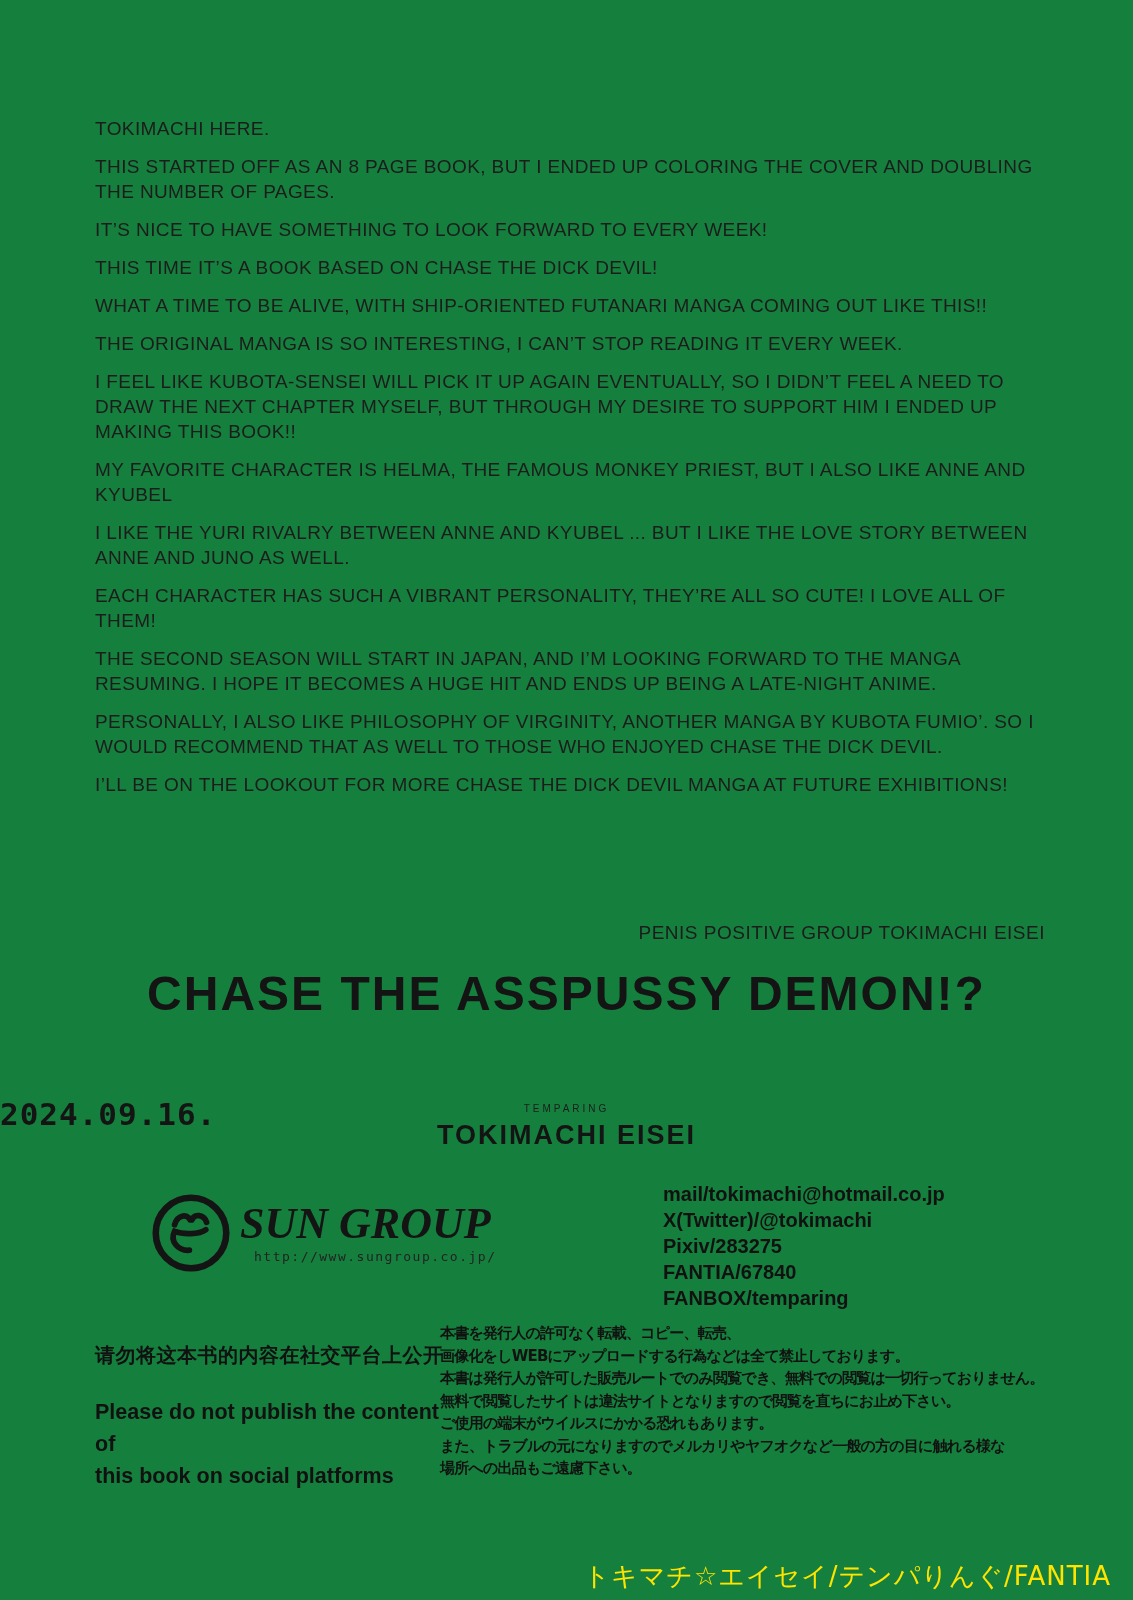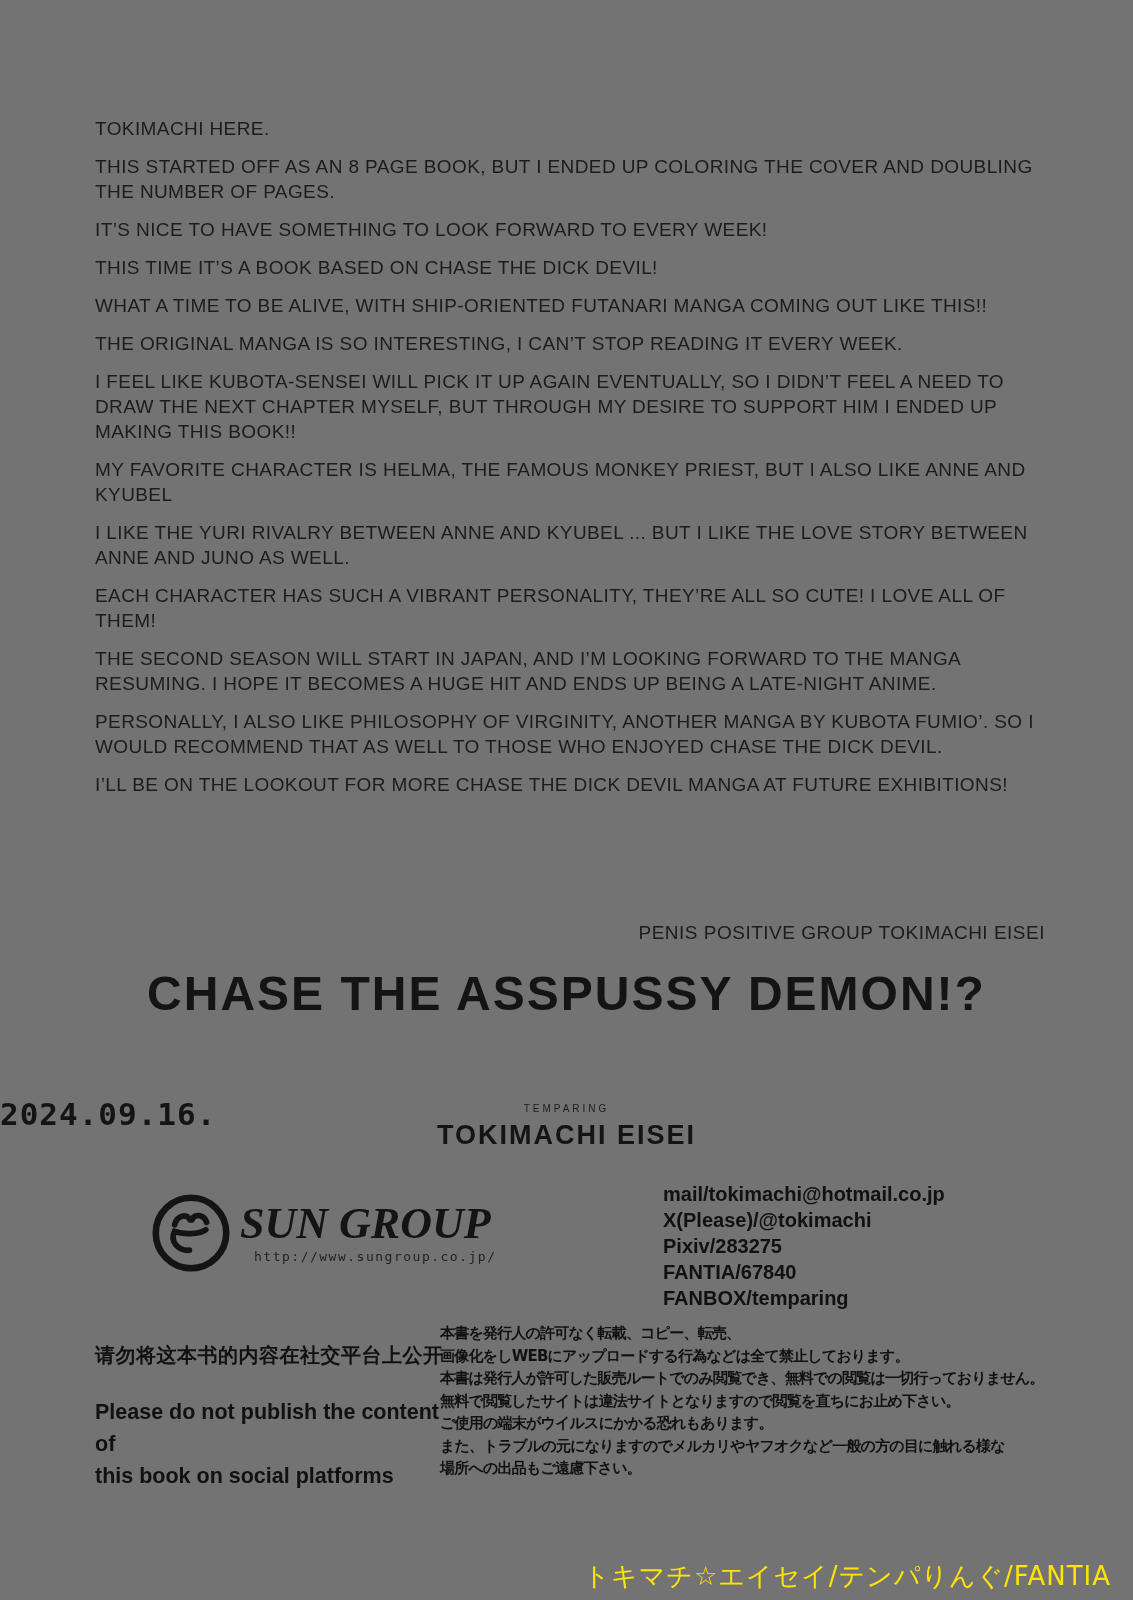--- a/index.html
+++ b/index.html
@@ -2,21 +2,21 @@
 <html><head>
 <meta charset="utf-8">
 <style>
   * { margin: 0; padding: 0; box-sizing: border-box; }
   html, body { background: #e8e8e8; }
   .page {
     position: relative;
     width: 1133px;
     height: 1600px;
     margin: 0 auto;
-    background: #737373;
+    background: #15803d;
     color: #181818;
     overflow: hidden;
     font-family: "Liberation Sans", sans-serif;
     padding-left: 28px;
   }
 
   
   .afterword {
     position: absolute;
     left: 95px;
@@ -213,21 +213,21 @@
       </svg>
     </span>
     <div>
       <div class="pub-name">SUN GROUP</div>
       <div class="pub-url">http://www.sungroup.co.jp/</div>
     </div>
   </div>
 
   <div class="contacts">
     <div>mail/tokimachi@hotmail.co.jp</div>
-    <div>X(Please)/@tokimachi</div>
+    <div>X(Twitter)/@tokimachi</div>
     <div>Pixiv/283275</div>
     <div>FANTIA/67840</div>
     <div>FANBOX/temparing</div>
   </div>
 
   <div class="notice">
     <div class="notice-cn">请勿将这本书的内容在社交平台上公开</div>
     <div class="notice-en">
       <div>Please do not publish the content of</div>
       <div>this book on social platforms</div>

